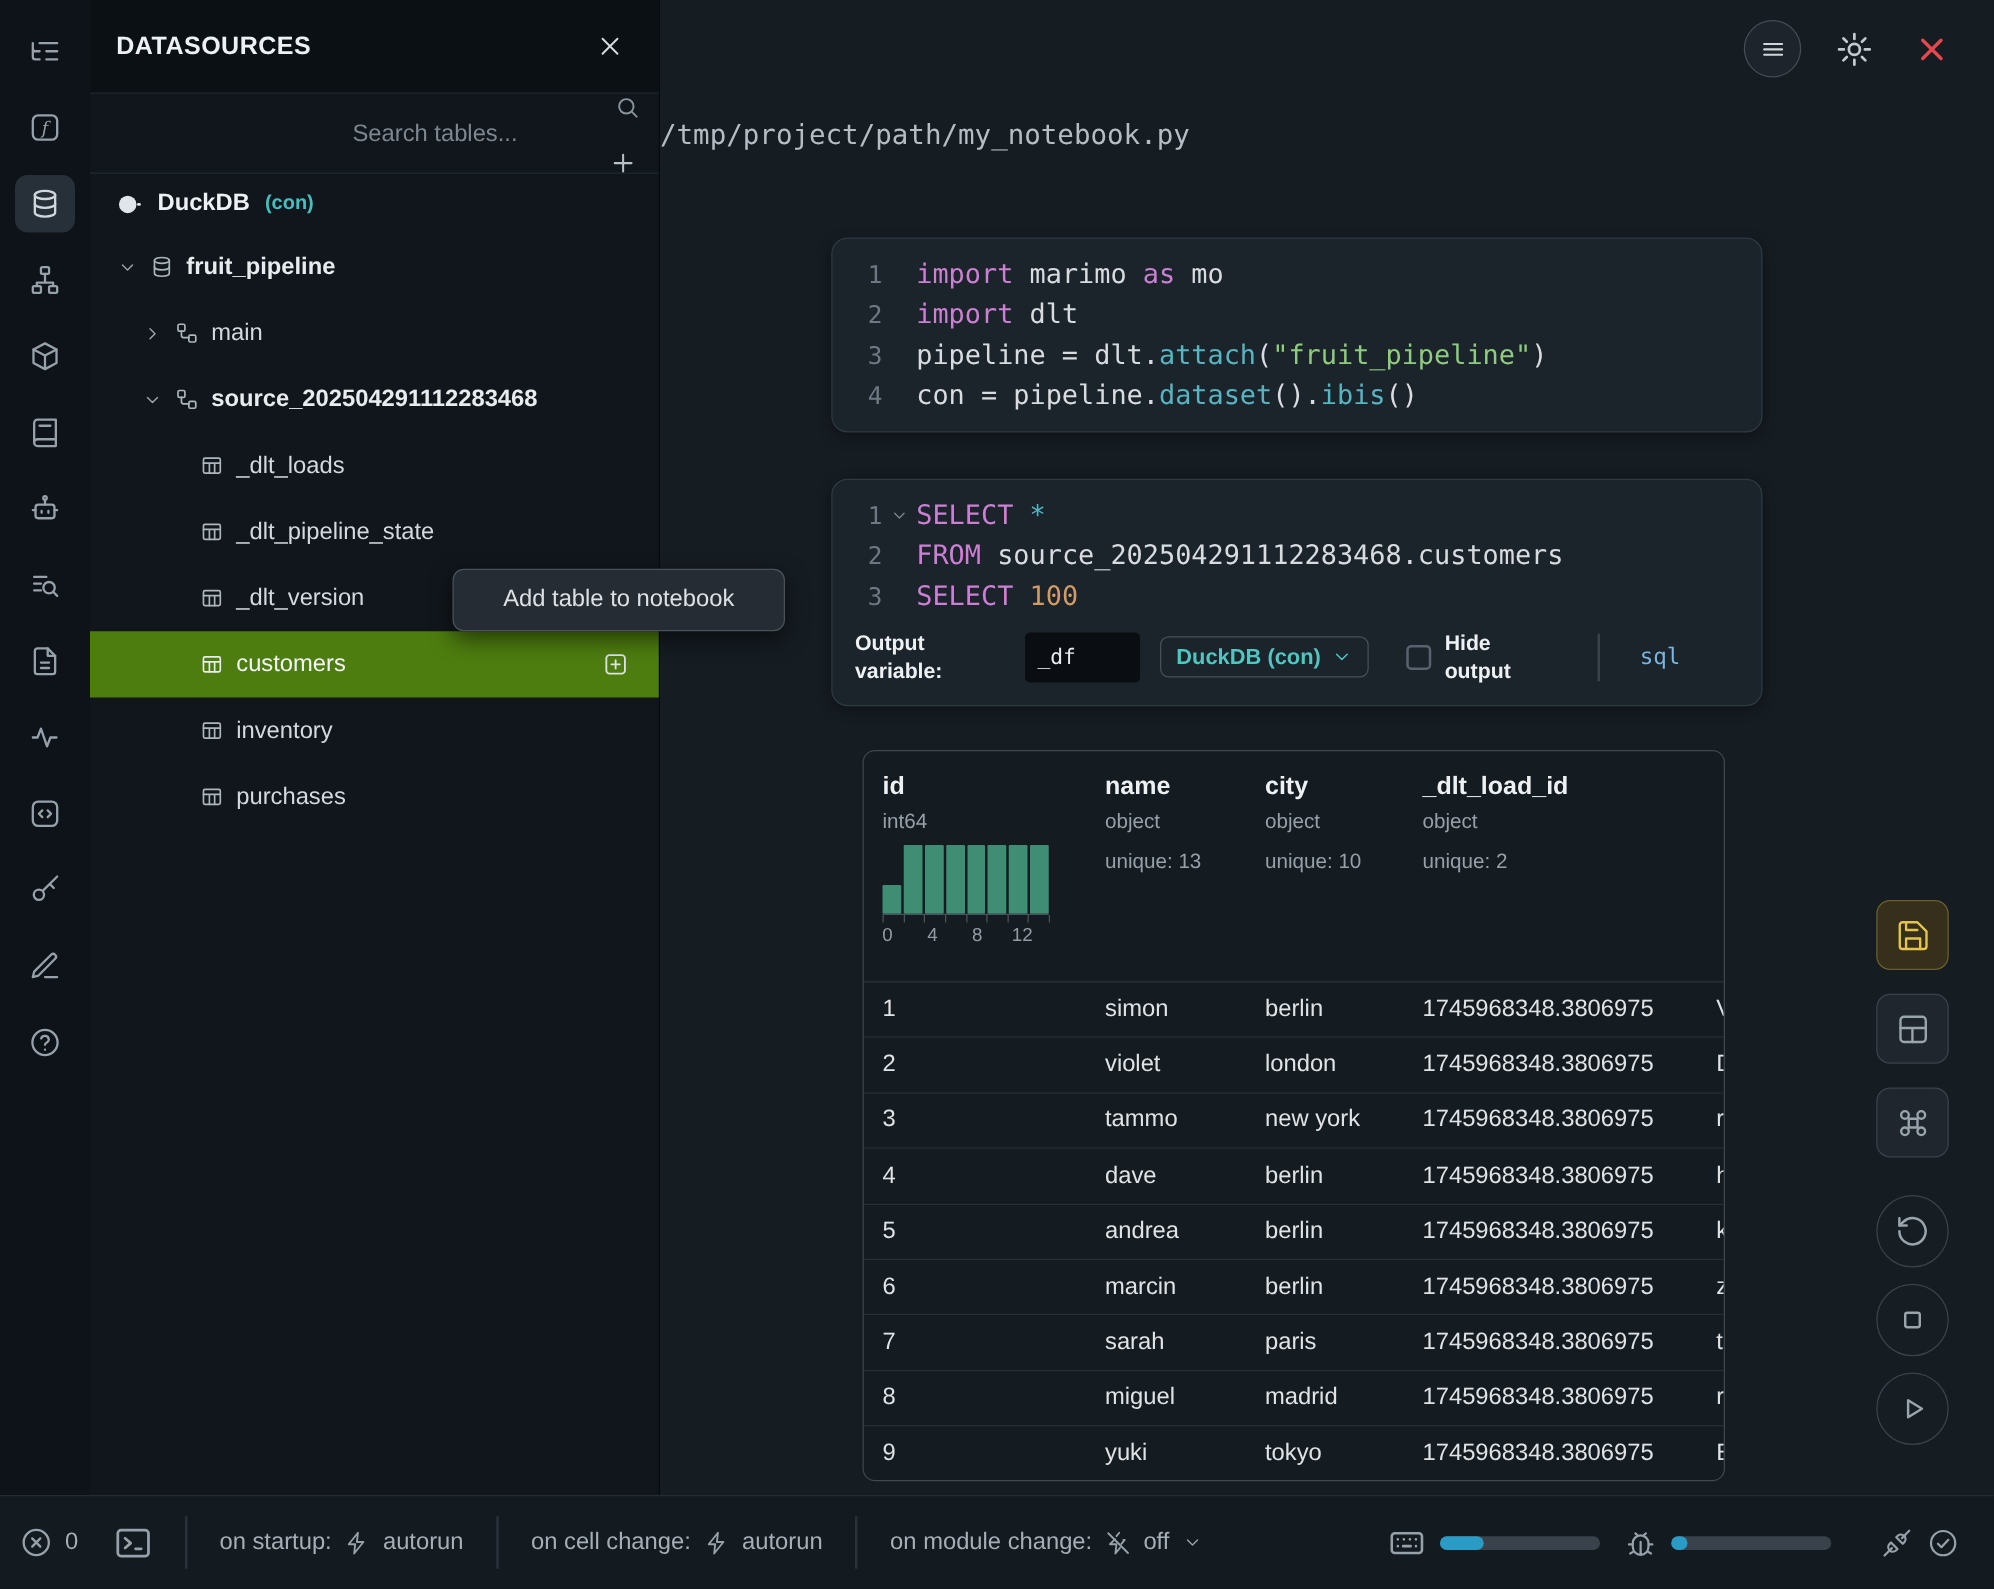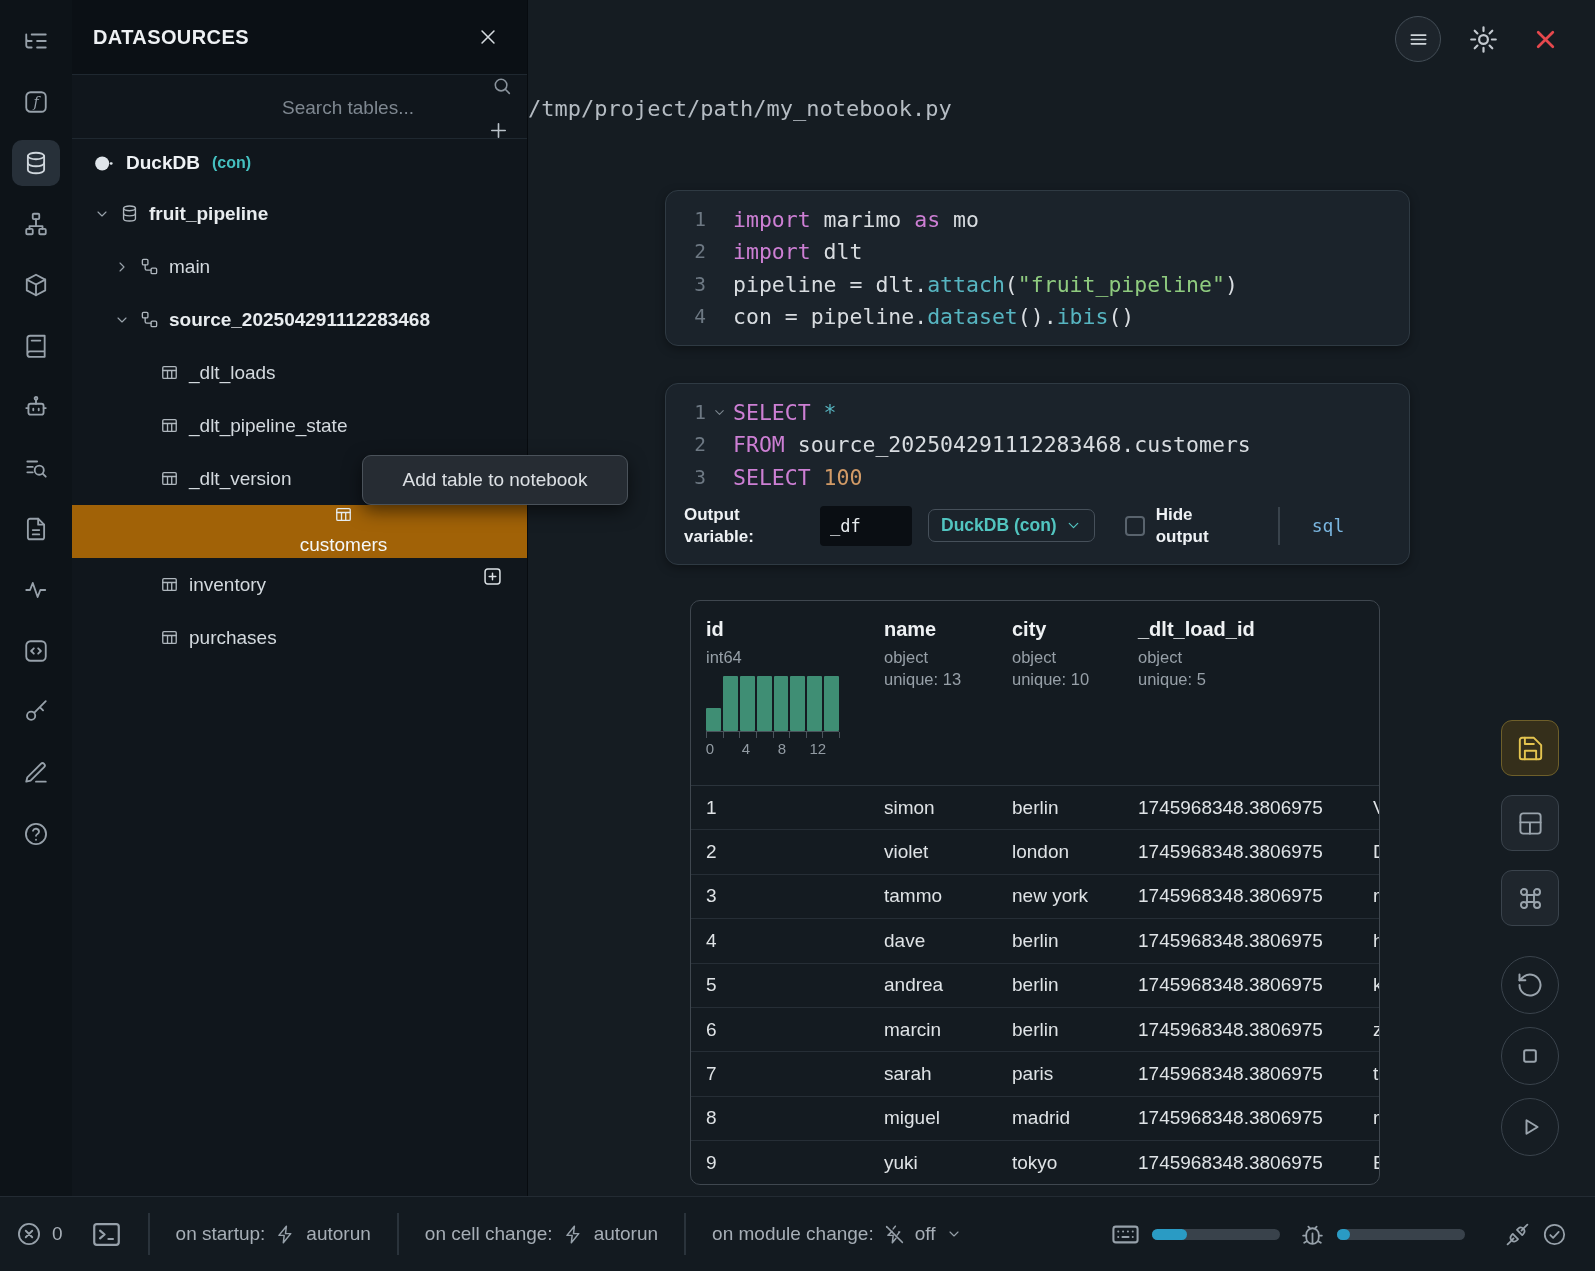--- a/index.html
+++ b/index.html
@@ -31,21 +31,21 @@
   .conn-ic { color:#dfe5ea; display:flex; }
   .conn-name { font-size:19px; font-weight:700; color:#eef1f4; }
   .conn-badge { font-size:16px; color:#45c0c0; font-weight:700; }
   .tree-row { height:53px; display:flex; align-items:center; gap:10px; font-size:19px; color:#d3d9de; }
   .tree-row .chev { color:#9aa3ab; flex:0 0 auto; }
   .tree-row .t-ic { color:#aeb6bd; flex:0 0 auto; }
   .tree-row.lvl0 { padding-left:22px; }
   .tree-row.lvl1 { padding-left:42px; }
   .tree-row.lvl2 { padding-left:88px; }
   .tree-row.bold .tree-label { font-weight:700; color:#e8ecef; }
-  .tree-row.selected { background:#a16207; color:#f4f7f8;flex-direction:column; }
+  .tree-row.selected { background:#4d7c0f; color:#f4f7f8; }
   .tree-row.selected .t-ic { color:#e6ecef; }
   .tree-action { margin-left:auto; margin-right:24px; color:#dce2e6; display:flex; }
 
   .tooltip { position:absolute; left:362px; top:455px; width:266px; height:50px; background:#262c33;
              border:1px solid #4a525a; border-radius:9px; display:flex; align-items:center; justify-content:center;
              font-size:19px; color:#dcе0e4; color:#dce0e4; box-shadow:0 6px 18px rgba(0,0,0,.55); z-index:50; }
 
   
   .main { position:absolute; left:528px; top:0; width:1067px; height:1196px; }
   .nb-controls { position:absolute; top:16px; right:30px; display:flex; align-items:center; gap:22px; z-index:5; }
@@ -82,21 +82,21 @@
   .tb-div { margin-left:62px; width:2px; height:38px; background:#39434c; }
   .lang-label { margin-left:32px; font-family:"DejaVu Sans Mono", monospace; font-size:18px; color:#7ab6e0; }
 
   
   .dtable { position:absolute; left:162px; top:600px; width:690px; height:585px; border:1.4px solid #3f474f;
             border-radius:10px; background:#141b21; overflow:hidden; }
   .thead { display:grid; grid-template-columns:178px 128px 126px 242px 1fr; height:185px; border-bottom:1px solid #2b343c; }
   .th { padding:17px 6px 0 15px; overflow:hidden; }
   .cname { font-size:20px; font-weight:700; color:#eef1f3; white-space:nowrap; }
   .ctype { font-size:16.5px; color:#97a0a8; margin-top:7px; }
-  .cunique { font-size:16.5px; color:#97a0a8; margin-top:3px; }
+  .cunique { font-size:16.5px; color:#97a0a8; margin-top:13px; }
   .hist { margin-top:9px; width:133px; position:relative; }
   .hbars { height:55px; display:flex; align-items:flex-end; gap:2px; }
   .hbar { flex:1; background:#3f8e74; border-radius:1px; }
   .haxis { position:relative; height:7px; border-top:1px solid #4a535b; }
   .hmark { position:absolute; top:0; width:1px; height:6px; background:#4a535b; }
   .hticks { position:relative; height:18px; margin-top:2px; }
   .htick { position:absolute; transform:translateX(-50%); font-size:15px; color:#929ba3; }
   .tr { display:grid; grid-template-columns:178px 128px 126px 242px 1fr; height:44.4px; align-items:center;
         border-bottom:1px solid #262e36; font-size:19px; color:#dfe3e6; }
   .tr:last-child { border-bottom:none; }
@@ -474,21 +474,21 @@
           <div class="cunique">unique: 13</div>
         </div>
         <div class="th">
           <div class="cname">city</div>
           <div class="ctype">object</div>
           <div class="cunique">unique: 10</div>
         </div>
         <div class="th">
           <div class="cname">_dlt_load_id</div>
           <div class="ctype">object</div>
-          <div class="cunique">unique: 5</div>
+          <div class="cunique">unique: 2</div>
         </div>
         <div class="th">
           <div class="cname"></div>
           <div class="ctype"></div>
         </div>
       </div>
     <div id="tbody">
         <div class="tr">
           <div class="td td0">1</div>
           <div class="td td1">simon</div>

